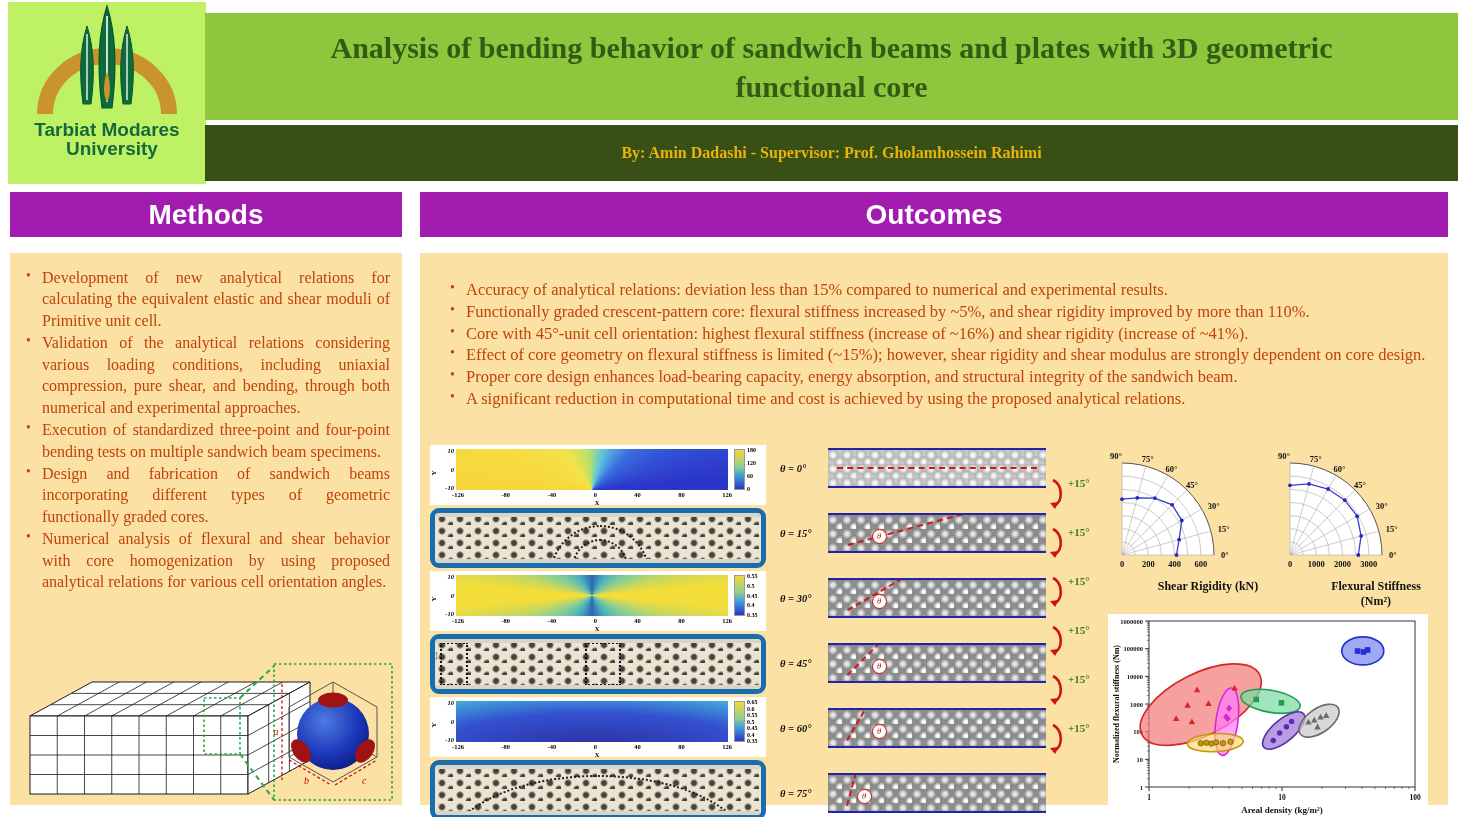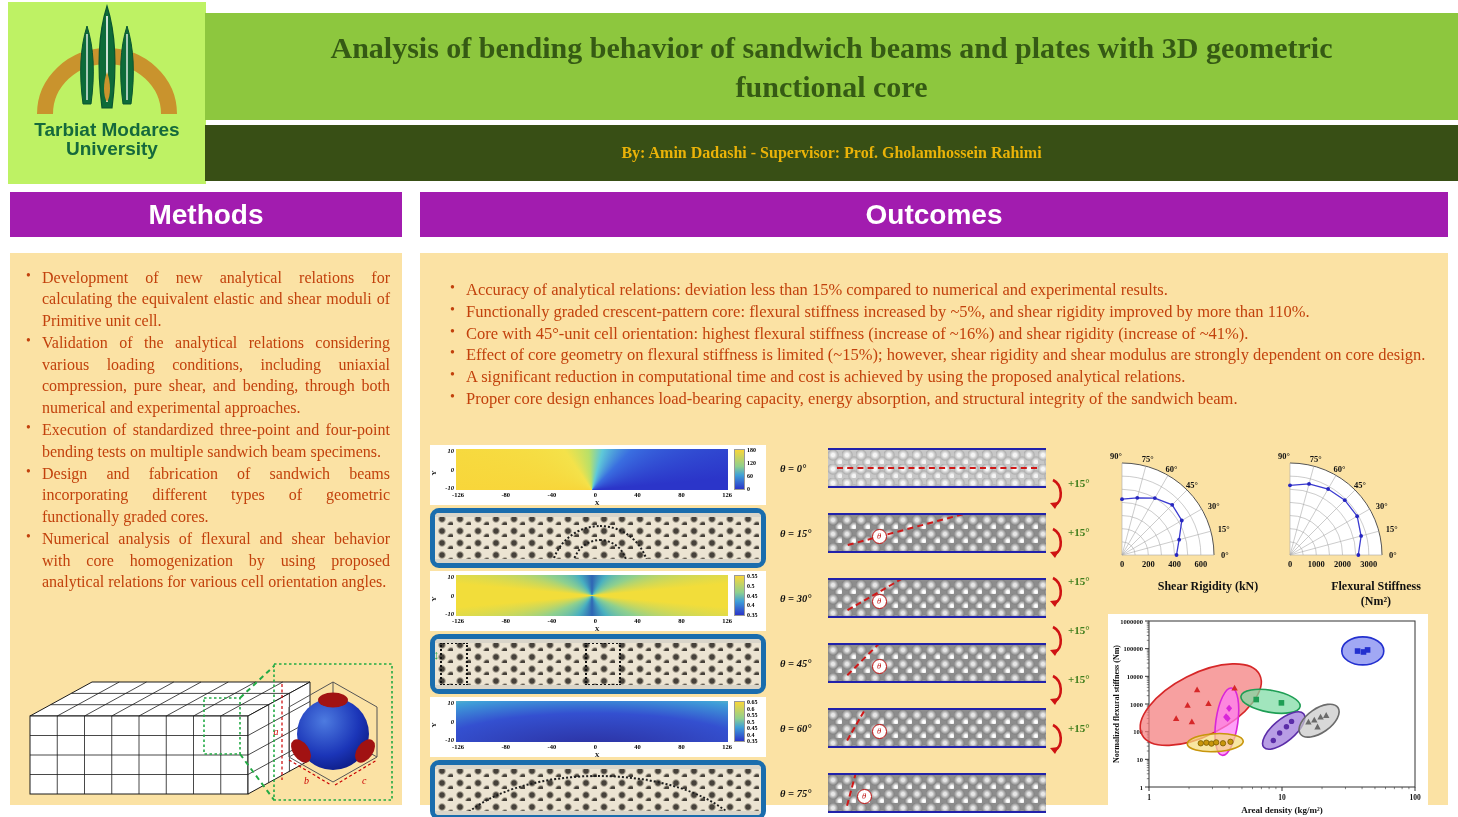--- a/index.html
+++ b/index.html
@@ -207,22 +207,22 @@
         <text x="346" y="130" font-size="10" font-style="italic" fill="#CC0000">c</text>
       </svg>
   </div>
 
   <div class="panel panel-outcomes">
     <ul class="bullets o-bullets" id="outcomes-list">
         <li>Accuracy of analytical relations: deviation less than 15% compared to numerical and experimental results.</li>
         <li>Functionally graded crescent-pattern core: flexural stiffness increased by ~5%, and shear rigidity improved by more than 110%.</li>
         <li>Core with 45°-unit cell orientation: highest flexural stiffness (increase of ~16%) and shear rigidity (increase of ~41%).</li>
         <li>Effect of core geometry on flexural stiffness is limited (~15%); however, shear rigidity and shear modulus are strongly dependent on core design.</li>
+        <li>Proper core design enhances load-bearing capacity, energy absorption, and structural integrity of the sandwich beam.</li>
         <li>A significant reduction in computational time and cost is achieved by using the proposed analytical relations.</li>
-        <li>Proper core design enhances load-bearing capacity, energy absorption, and structural integrity of the sandwich beam.</li>
       </ul>
 
     <div class="figs">
       <div class="fig-left" id="fig-left">
           <div class="contour">
             <div class="c-plot grad-a"></div>
             <span class="c-ylab">Y</span>
             <div class="c-yticks">
               <i>10</i>
               <i>0</i>

